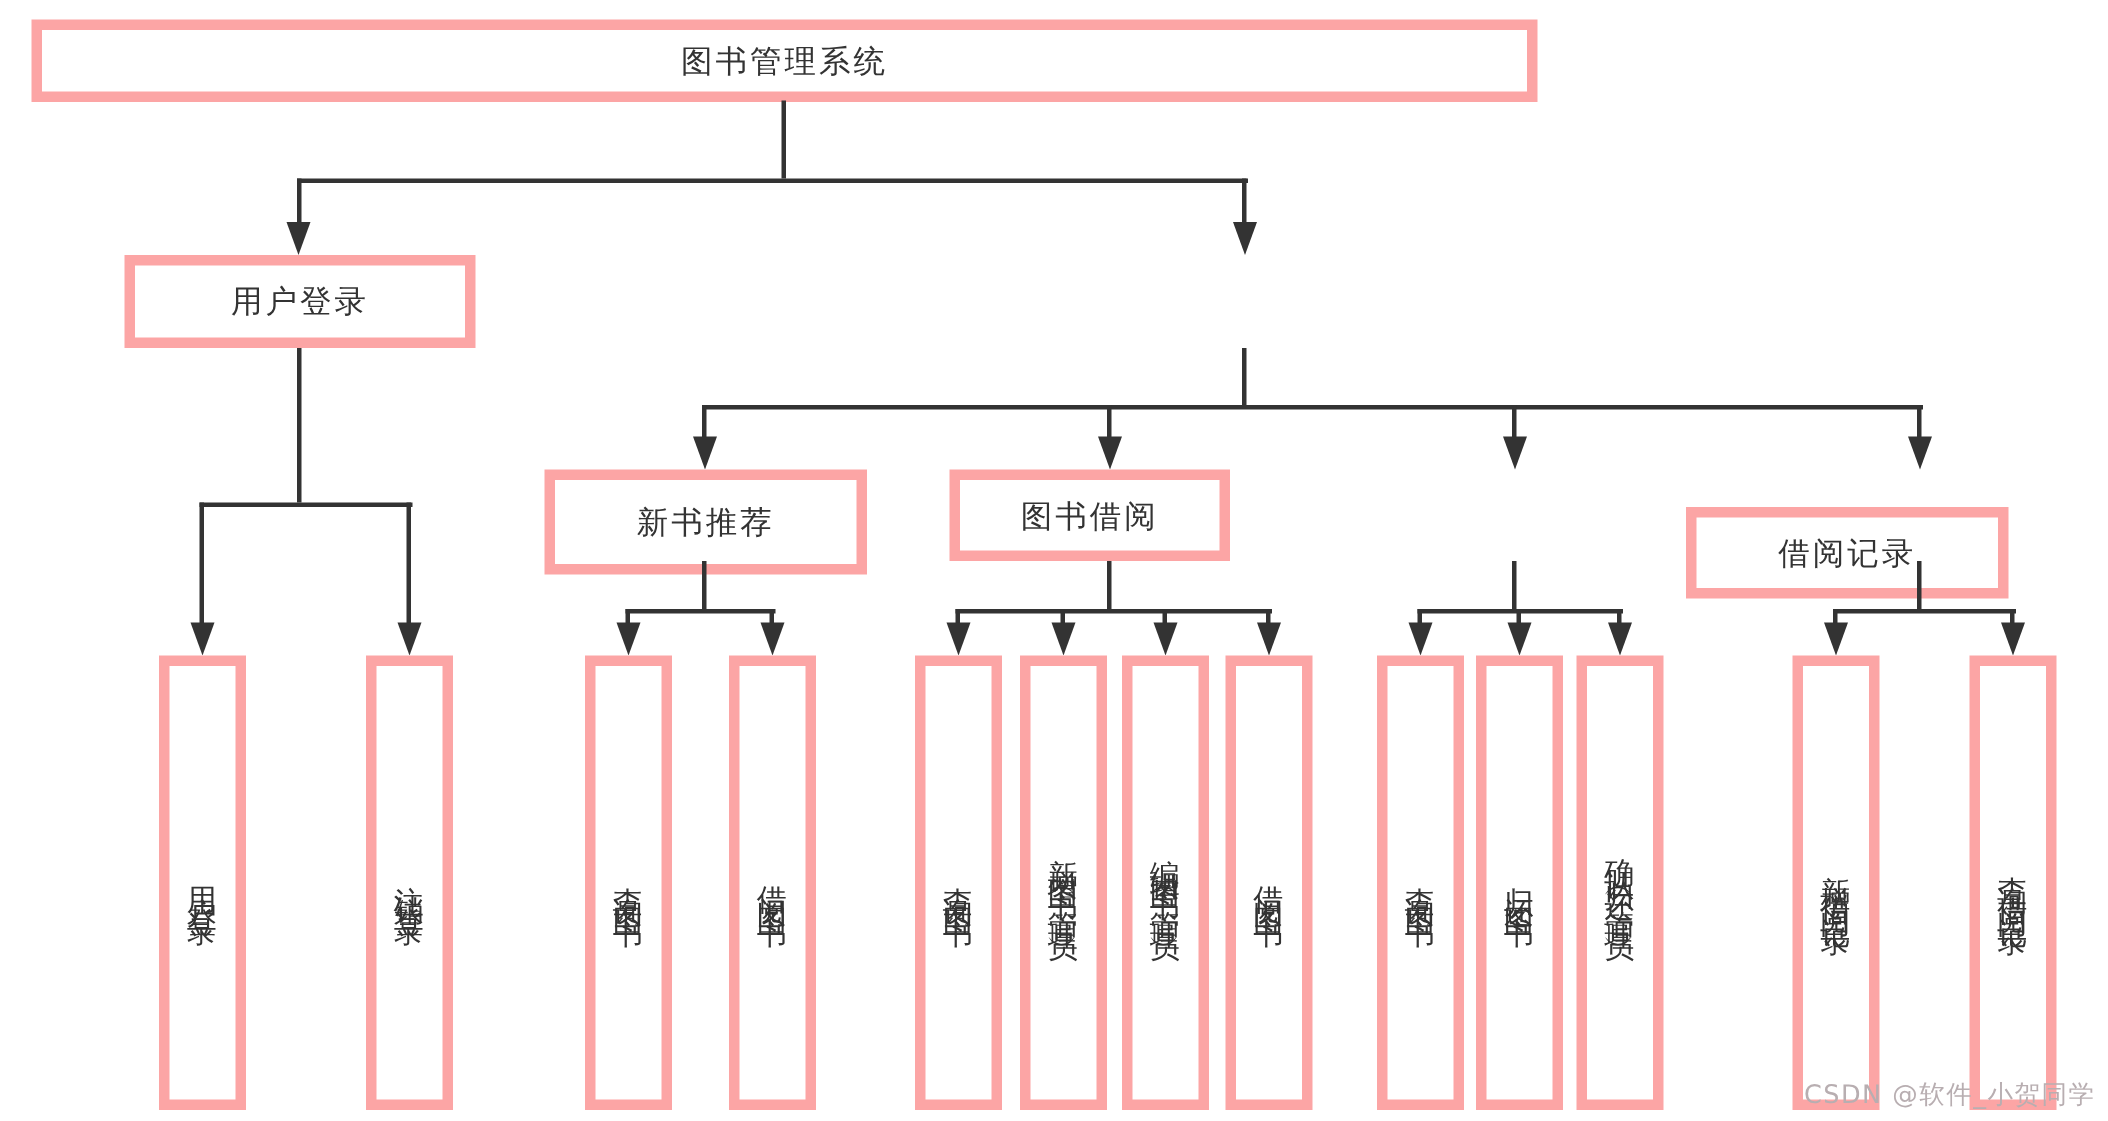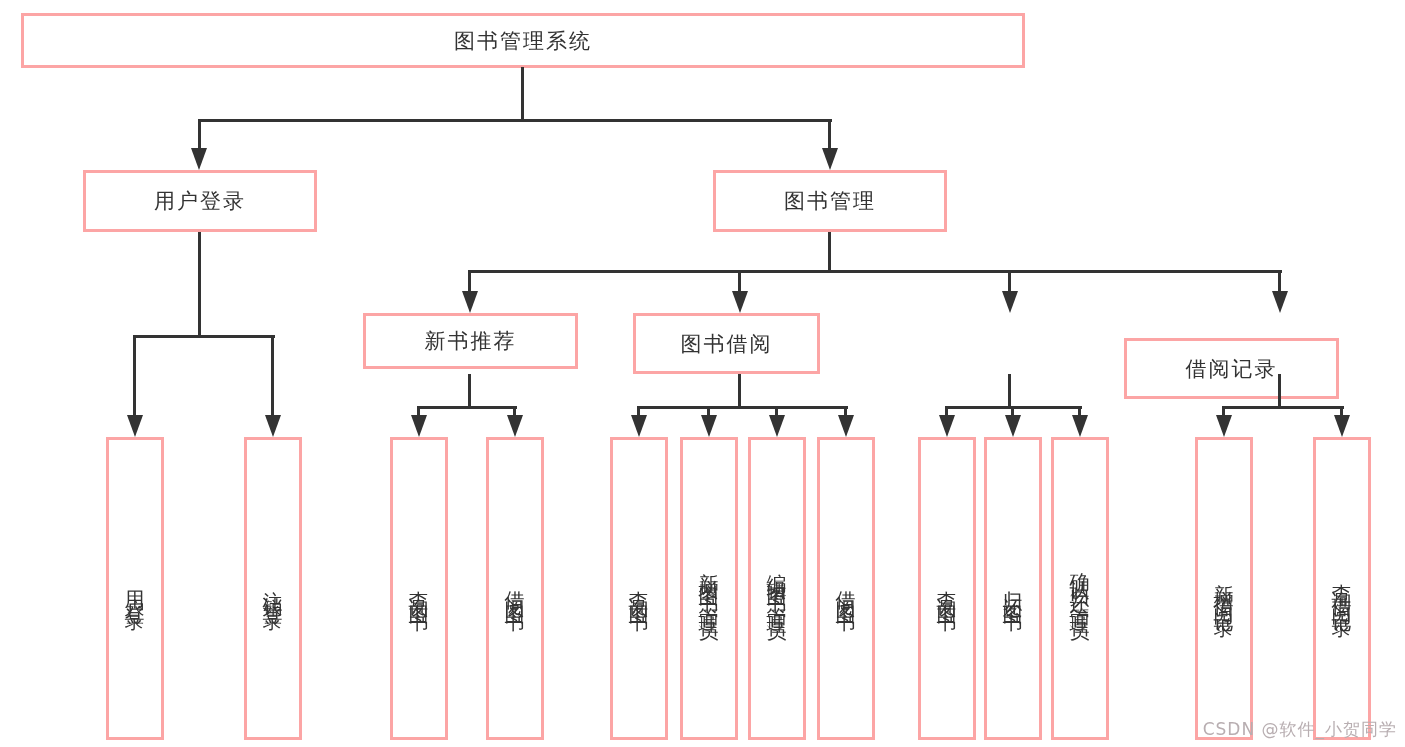--- a/index.html
+++ b/index.html
@@ -8,21 +8,21 @@
     width: 1405px;
     height: 747px;
     background: #ffffff;
     overflow: hidden;
     font-family: "DejaVu Sans", "Liberation Sans", sans-serif;
     color: #333333;
   }
   .node {
     position: absolute;
     background: #ffffff;
-    border: 3px solid #fca5a5;
+    border: 7px solid #fca5a5;
     box-sizing: border-box;
     display: flex;
     align-items: center;
     justify-content: center;
     color: #333333;
   }
   .node.h { font-size: 21px; letter-spacing: 2px; white-space: nowrap; }
   .node.v {
     writing-mode: vertical-rl;
     font-size: 20px;
@@ -60,43 +60,40 @@
   <div class="vl" style="left:521px; top:67px; height:52px;"></div>
   <div class="hl" style="left:198px; top:119px; width:634px;"></div>
   <div class="vl" style="left:198px; top:119px; height:30px;"></div>
   <div class="ar" style="left:191px; top:148px;"></div>
   <div class="vl" style="left:828px; top:119px; height:30px;"></div>
   <div class="ar" style="left:822px; top:148px;"></div>
 
   <div class="node h" style="left:83px; top:170px; width:234px; height:62px;">
     <span>用户登录</span>
   </div>
-  <div class="node h" style="left:713px; top:170px; width:234px; height:62px;">
-    <span>图书管理</span>
-  </div>
 
   <div class="vl" style="left:198px; top:232px; height:103px;"></div>
   <div class="hl" style="left:133px; top:335px; width:142px;"></div>
   <div class="vl" style="left:133px; top:335px; height:82px;"></div>
   <div class="ar" style="left:127px; top:415px;"></div>
   <div class="vl" style="left:271px; top:335px; height:82px;"></div>
   <div class="ar" style="left:265px; top:415px;"></div>
 
   <div class="vl" style="left:828px; top:232px; height:38px;"></div>
   <div class="hl" style="left:468px; top:270px; width:814px;"></div>
   <div class="vl" style="left:468px; top:270px; height:23px;"></div>
   <div class="ar" style="left:462px; top:291px;"></div>
   <div class="vl" style="left:738px; top:270px; height:23px;"></div>
   <div class="ar" style="left:732px; top:291px;"></div>
   <div class="vl" style="left:1008px; top:270px; height:23px;"></div>
   <div class="ar" style="left:1002px; top:291px;"></div>
   <div class="vl" style="left:1278px; top:270px; height:23px;"></div>
   <div class="ar" style="left:1272px; top:291px;"></div>
 
-  <div class="node h" style="left:363px; top:313px; width:215px; height:56px;">
+  <div class="node h" style="left:363px; top:313px; width:215px; height:70px;">
     <span>新书推荐</span>
   </div>
   <div class="node h" style="left:633px; top:313px; width:187px; height:61px;">
     <span>图书借阅</span>
   </div>
   <div class="node h" style="left:1124px; top:313px; width:215px; height:61px;margin-top:25px;">
     <span>借阅记录</span>
   </div>
 
   <div class="vl" style="left:468px; top:374px; height:32px;"></div>

